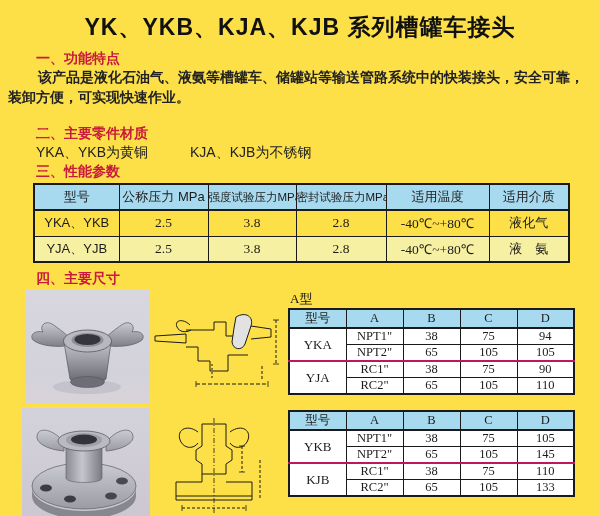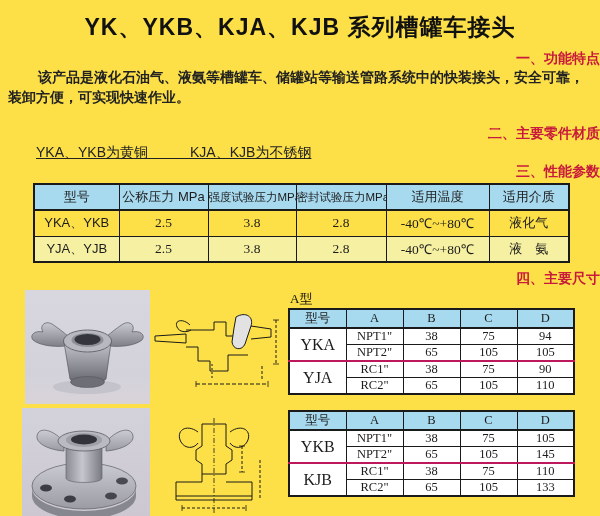--- a/index.html
+++ b/index.html
@@ -8,29 +8,29 @@
   .page {
     position: relative; width: 600px; height: 516px;
     background: #fde047; color: #1c1c1c; overflow: hidden;
   }
   .title {
     text-align: center; font-size: 23px; font-weight: bold;
     padding-top: 13px; letter-spacing: 1px; line-height: 28px; color: #111;
   }
   .sec-heading {
     color: #c81a3c; font-weight: bold; font-size: 14px;
-    margin-left: 36px; line-height: 16px; text-align: right;
+    margin-left: 36px; line-height: 16px;
   }
   .h-features { margin-top: 9px; }
   .para {
     font-size: 14px; line-height: 20px; margin: 1px 10px 0 8px;
     text-indent: 30px; color: #222; font-weight: bold;
   }
   .h-materials { margin-top: 18px; }
-  .materials-line { font-size: 14px; line-height: 18px; margin: 2px 0 0 36px; color: #222; text-decoration: underline; }
+  .materials-line { font-size: 14px; line-height: 18px; margin: 2px 0 0 36px; color: #222; }
   .h-performance { margin-top: 2px; }
 
   
   .perf-table {
     margin: 4px 0 0 33px; width: 535px; border-collapse: collapse;
     table-layout: fixed; border: 2px solid #1a1a1a; text-align: center;
   }
   .perf-table th, .perf-table td { border: 1px solid #1a1a1a; height: 26px; overflow: hidden; white-space: nowrap; }
   .perf-table thead tr { border-bottom: 2px solid #1a1a1a; }
   .perf-table th { background: #a8daef; font-weight: normal; font-size: 13px; }
@@ -55,21 +55,21 @@
   .dim-label { font-family: "Liberation Serif", serif; font-size: 13px; color: #111; margin: 0 0 2px 2px; line-height: 14px; }
   .dim-table {
     width: 285px; border-collapse: collapse; table-layout: fixed;
     border: 2px solid #1a1a1a; text-align: center;
   }
   .dim-table th, .dim-table td { border: 1px solid #1a1a1a; overflow: hidden; white-space: nowrap; }
   .dim-table thead tr { border-bottom: 2px solid #1a1a1a; }
   .dim-table th { background: #a8daef; height: 17px; font-weight: normal; font-size: 12.5px; font-family: "Liberation Serif", serif; }
   .dim-table td { height: 16px; font-family: "Liberation Serif", serif; font-size: 12.5px; background: #fff; }
   .dim-table tr.group-start { border-top: 2px solid #be185d; }
-  .dim-table td.model { background: #fff; font-size: 16px; }
+  .dim-table td.model { background: #fff; font-size: 13px; }
 </style>
 </head>
 <body>
 
 <div class="page">
 
   <h1 class="title">YK、YKB、KJA、KJB 系列槽罐车接头</h1>
 
   <div class="sec-heading h-features">一、功能特点</div>
   <p class="para">该产品是液化石油气、液氨等槽罐车、储罐站等输送管路系统中的快装接头，安全可靠，装卸方便，可实现快速作业。</p>

